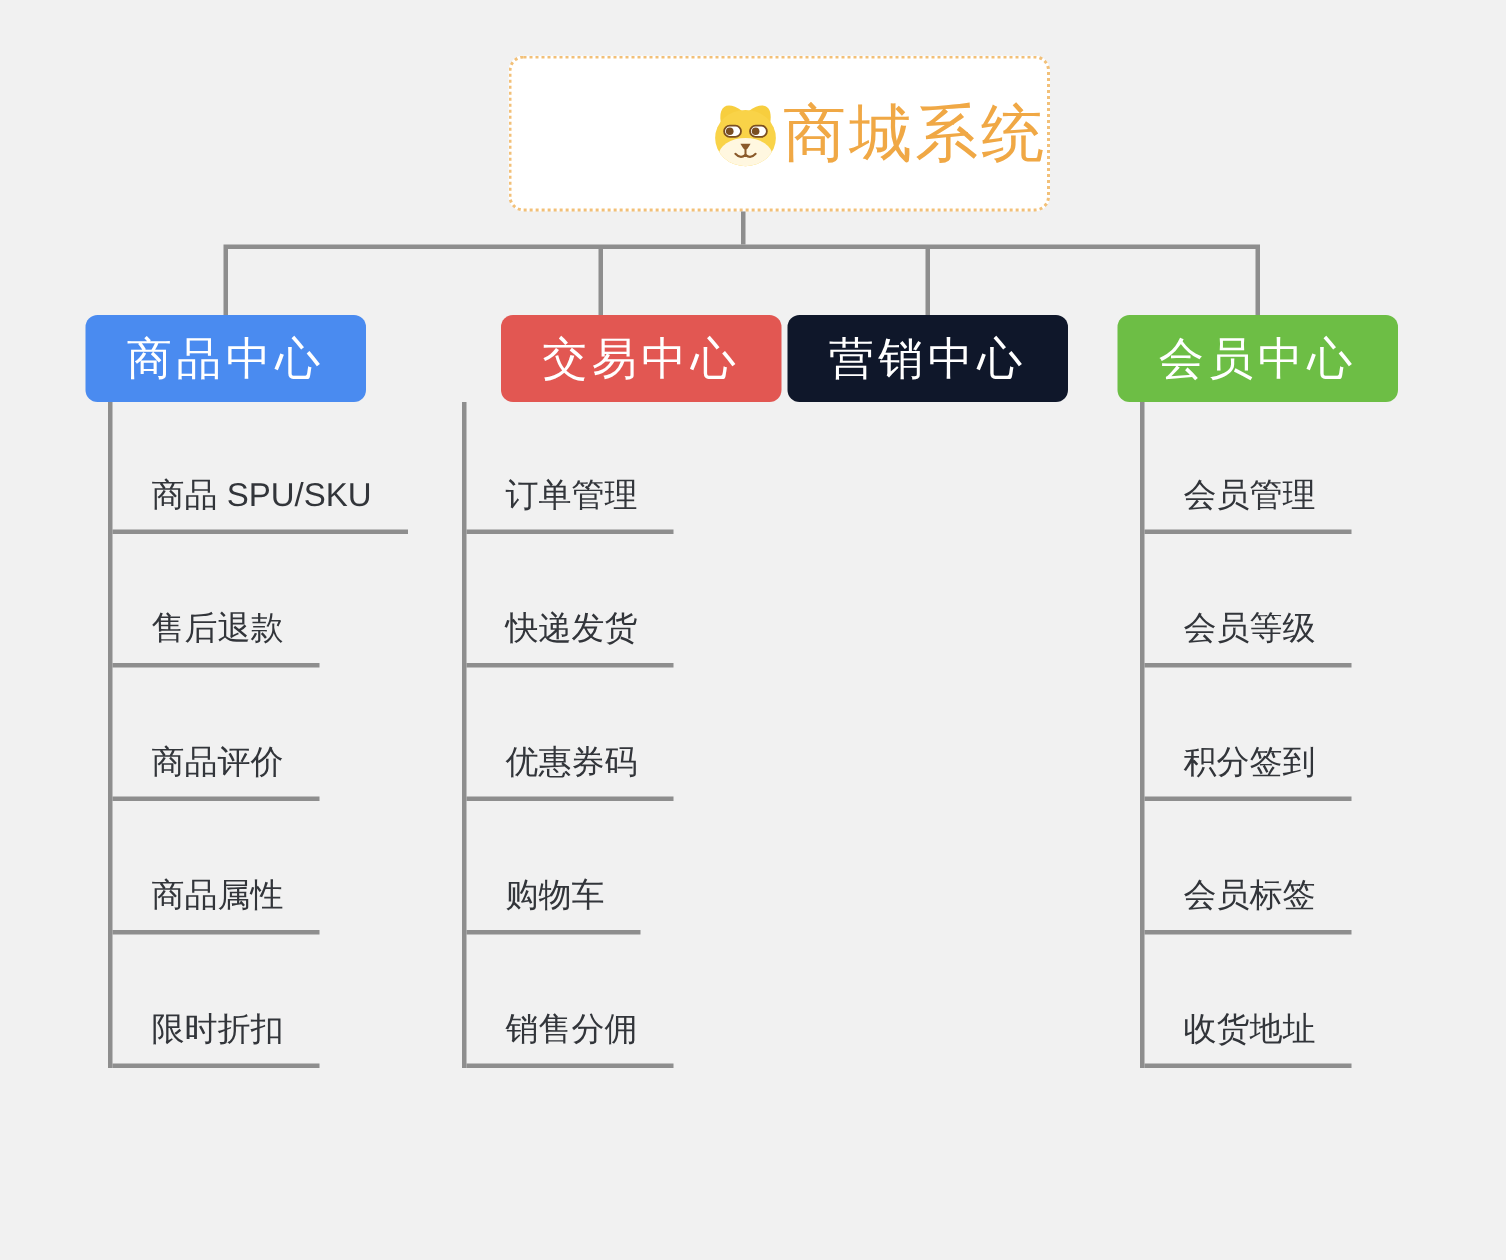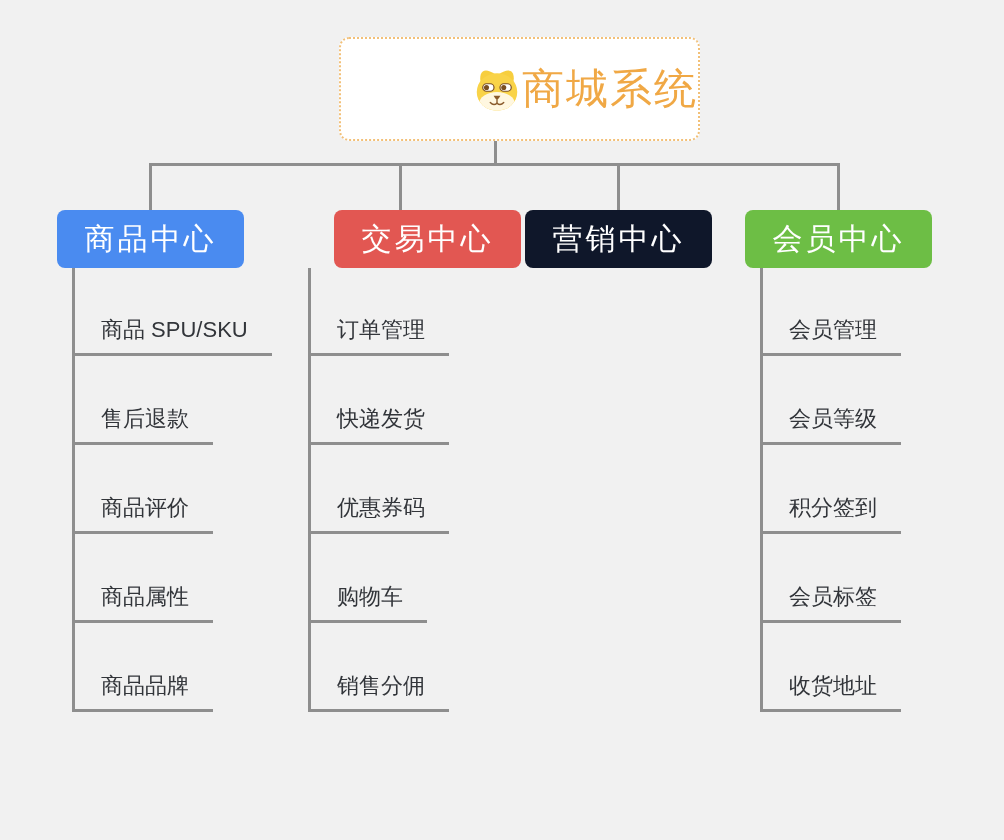--- a/index.html
+++ b/index.html
@@ -112,21 +112,21 @@
     <div class="leaf">
         <span class="leaf-label">售后退款</span>
       </div>
     <div class="leaf">
         <span class="leaf-label">商品评价</span>
       </div>
     <div class="leaf">
         <span class="leaf-label">商品属性</span>
       </div>
     <div class="leaf">
-        <span class="leaf-label">商品品牌</span>
+        <span class="leaf-label">限时折扣</span>
       </div>
   </div>
 
   <div class="branch-col branch-col-1">
     <div class="leaf">
         <span class="leaf-label">订单管理</span>
       </div>
     <div class="leaf">
         <span class="leaf-label">快递发货</span>
       </div>

